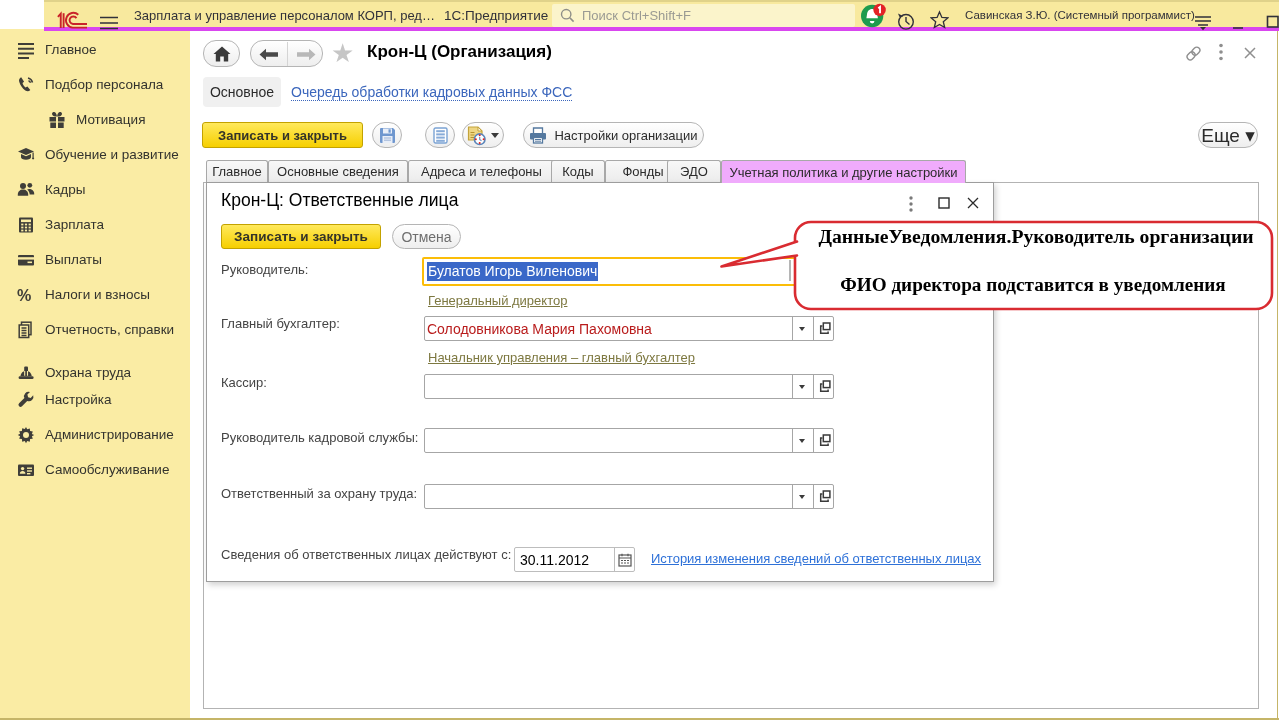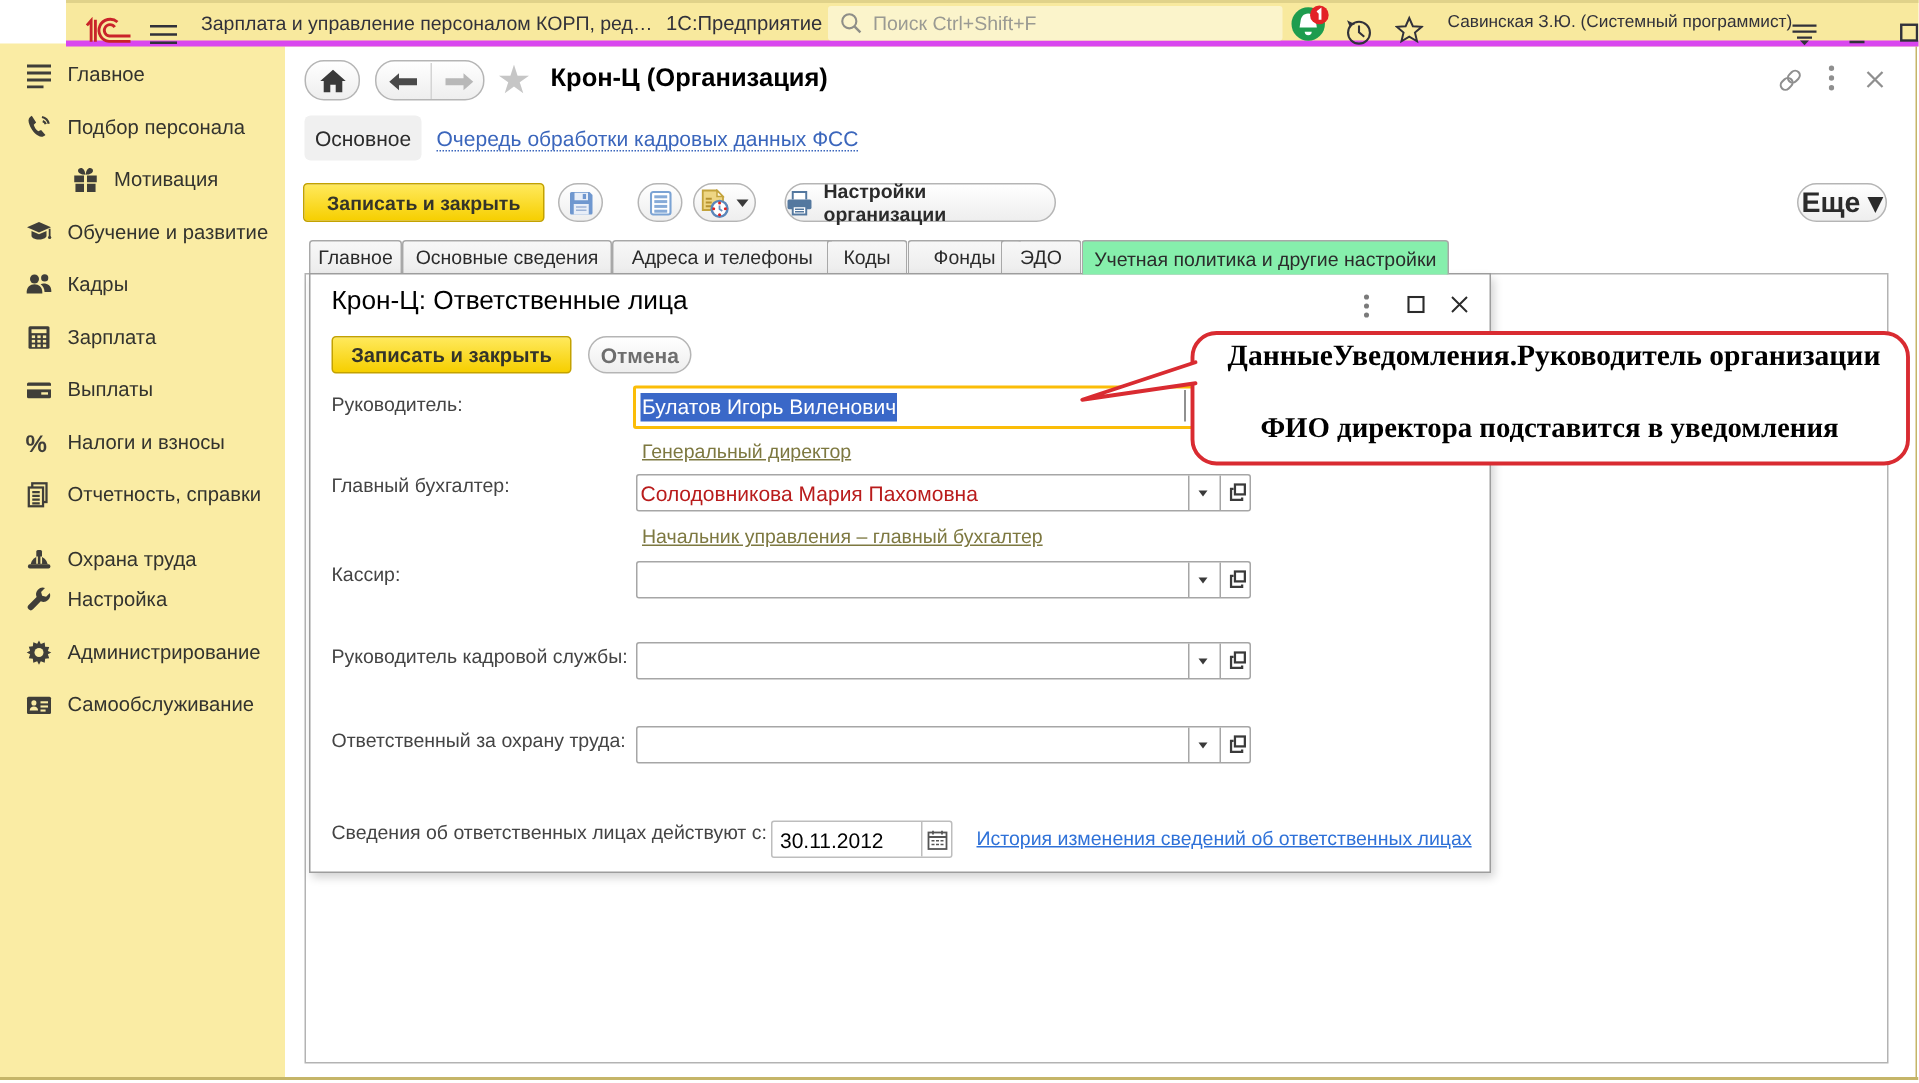--- a/index.html
+++ b/index.html
@@ -25,21 +25,21 @@
 .sb-item .tx { position:absolute; left:45px; white-space:nowrap; }
 
 
 #bottomline { position:absolute; left:0; top:718px; width:1279px; height:2px; background:#c5b568; }
 #rightline { position:absolute; left:1277px; top:28px; width:1px; height:690px; background:#c5b568; }
 
 
 #main { position:absolute; left:190px; top:29px; width:1087px; height:689px; background:#fff; }
 
 .btn { background:linear-gradient(#ffffff,#eeeeee); border:1px solid #b5b5b5;
-  border-radius:13px; color:#2b2b2b;font-weight:bold; }
+  border-radius:13px; color:#2b2b2b; }
 .ybtn { background:linear-gradient(#ffe95c,#f6cf00); border:1px solid #c3a200;
   border-radius:3px; font-weight:bold; color:#343429; }
 
 
 #hd-home { position:absolute; left:13px; top:11px; width:37px; height:27px; }
 #hd-nav  { position:absolute; left:60px; top:11px; width:73px; height:27px; }
 #hd-nav .sep { position:absolute; left:36px; top:1px; width:1px; height:24px; background:#d4d4d4; }
 #hd-star { position:absolute; left:141px; top:9px; font-size:26px; color:#c6c6c6; }
 #hd-title { position:absolute; left:177px; top:13px; font-size:17px; font-weight:bold; color:#000; }
 .hd-ic { position:absolute; top:16px; color:#8f8f8f; }
@@ -366,21 +366,21 @@
       <div id="tbr-more" class="btn" style="display:flex;align-items:center;justify-content:center;">Еще ▾</div>
     </div>
     <div id="cbox"></div>
     <div id="tabs">
       <div class="tab" style="left:3px;width:62px;">Главное</div>
       <div class="tab" style="left:65px;width:140px;">Основные сведения</div>
       <div class="tab" style="left:205px;width:147px;">Адреса и телефоны</div>
       <div class="tab" style="left:348px;width:54px;">Коды</div>
       <div class="tab" style="left:402px;width:76px;">Фонды</div>
       <div class="tab" style="left:464px;width:54px;">ЭДО</div>
-      <div class="tab" style="left:518px;width:245px;height:23px;background:#86efac;z-index:3;">Учетная политика и другие настройки</div>
+      <div class="tab" style="left:518px;width:245px;height:23px;background:#f0abfc;z-index:3;">Учетная политика и другие настройки</div>
     </div>
   </div>
   <div id="dlg">
     <div id="dlg-title">Крон-Ц: Ответственные лица</div>
     <div id="dlg-save" class="ybtn" style="display:flex;align-items:center;justify-content:center;">Записать и закрыть</div>
     <div id="dlg-cancel" class="btn" style="display:flex;align-items:center;justify-content:center;">Отмена</div>
     <svg class="dic" style="left:702px;top:13px;" width="4" height="16" viewBox="0 0 4 16">
       <g fill="#7a7a7a">
           <circle cx="2" cy="2" r="1.7"></circle>
           <circle cx="2" cy="8" r="1.7"></circle>

